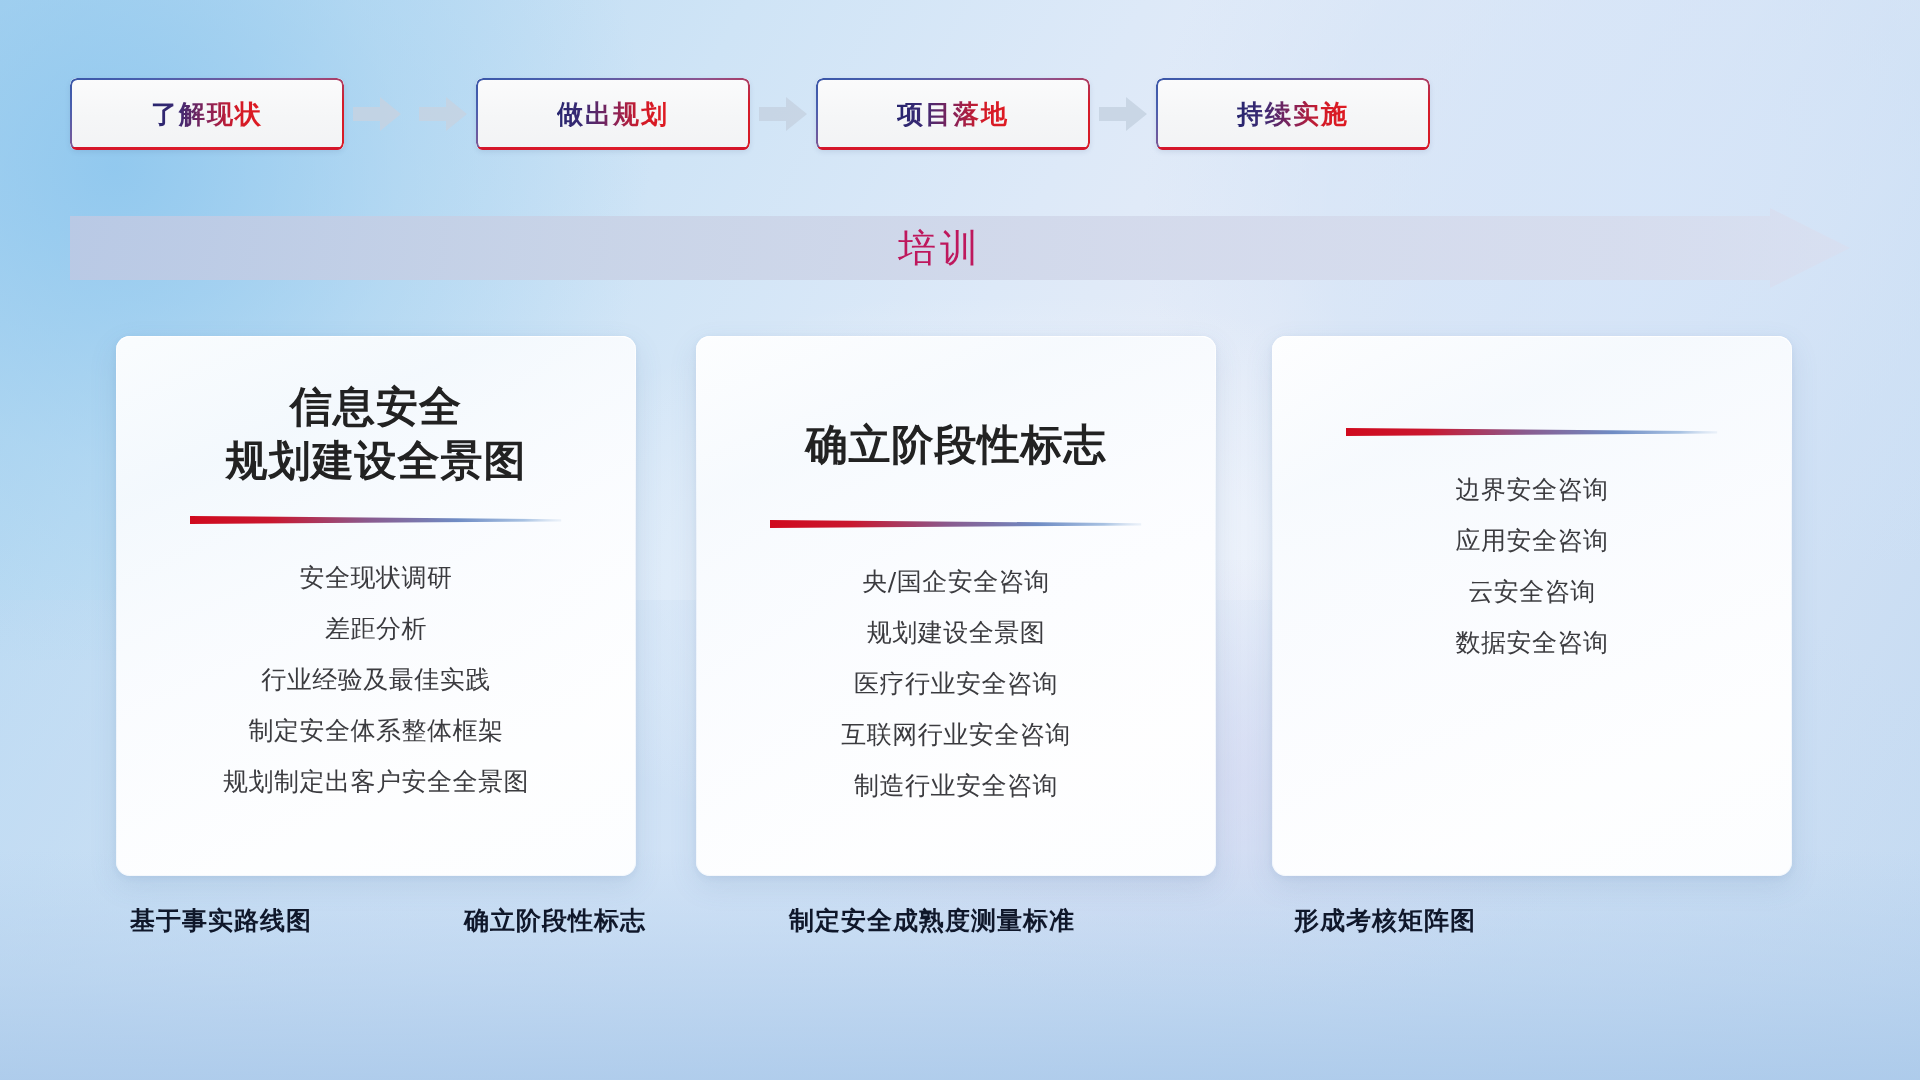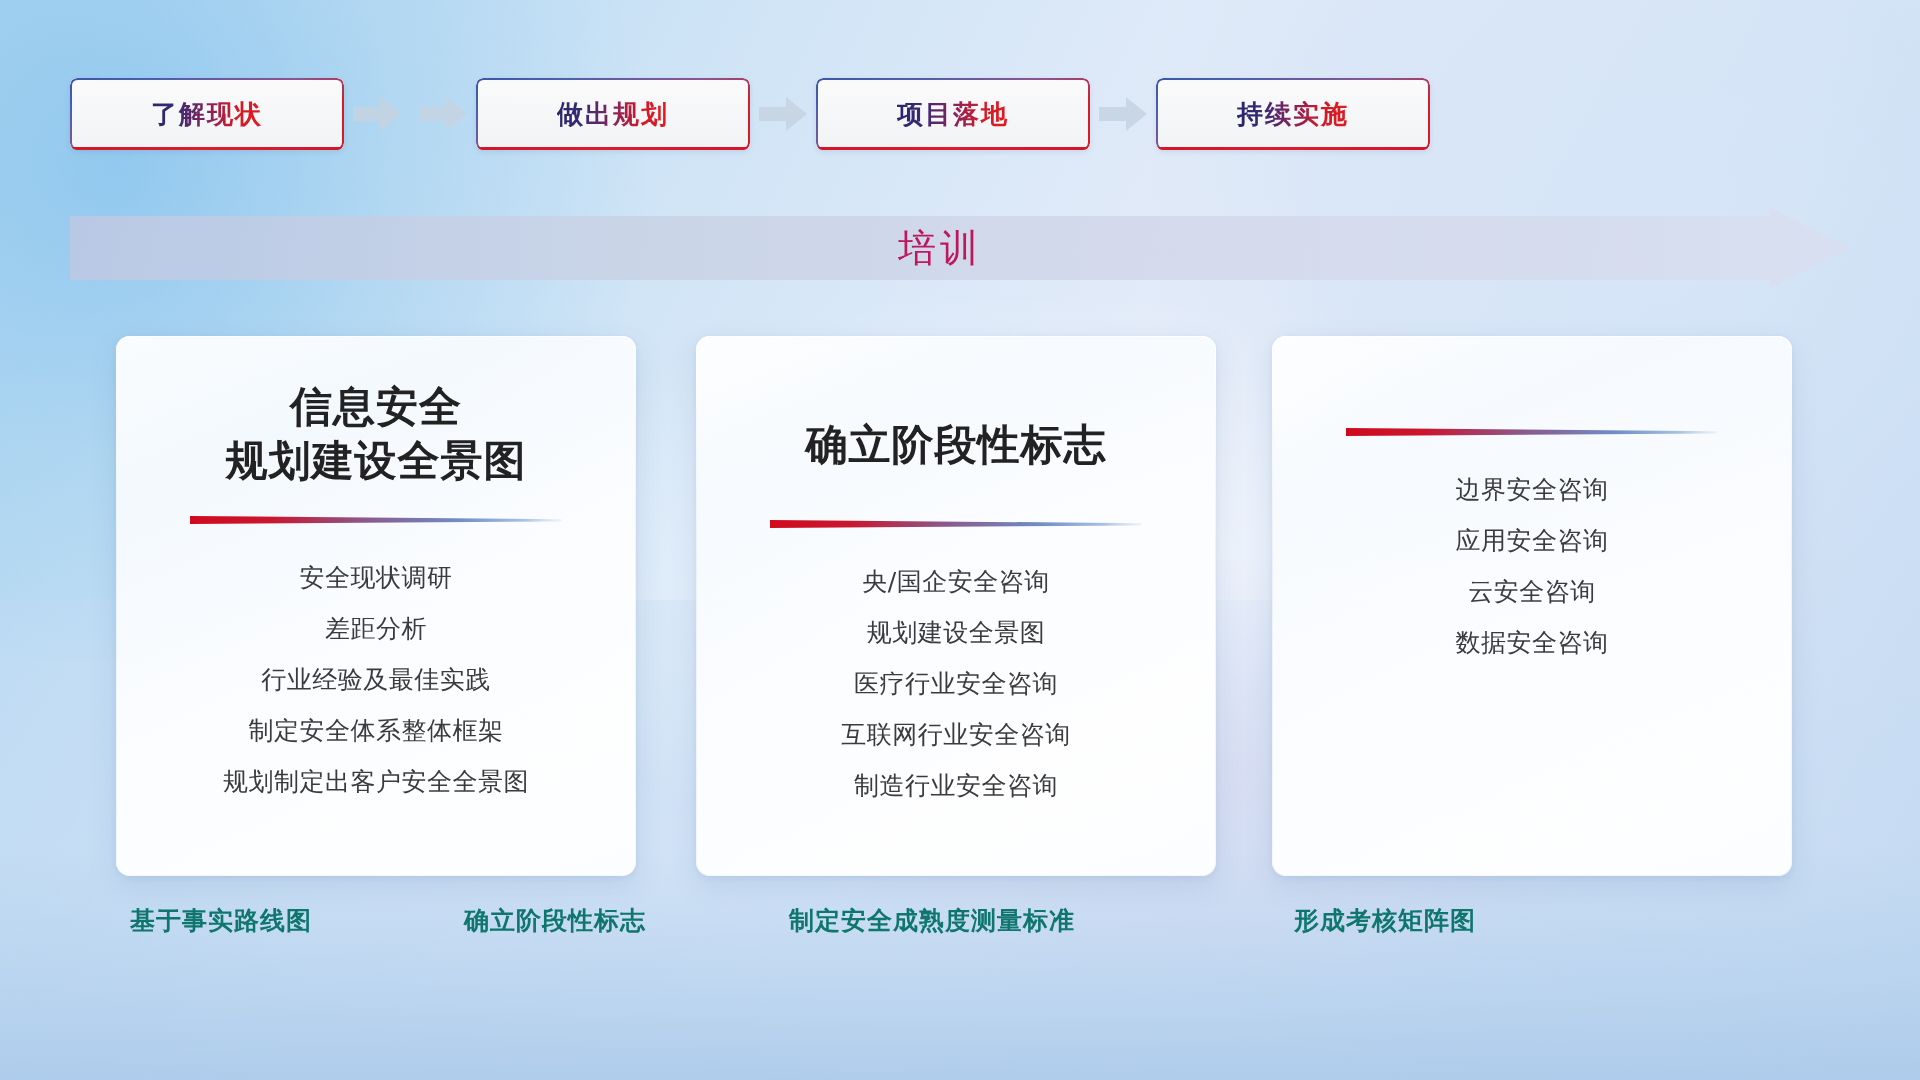--- a/index.html
+++ b/index.html
@@ -258,21 +258,21 @@
     left: 0;
     top: 908px;
     width: 1920px;
     height: 52px;
   }
   .footer-label {
     position: absolute;
     top: 0;
     font-size: 25px;
     font-weight: 700;
-    color: #0f766e;
+    color: #0f172a;
     letter-spacing: 1px;
     white-space: nowrap;
     line-height: 1;
     font-family: "DejaVu Sans", "Liberation Sans", sans-serif;
   }
 </style>
 </head>
 <body>
 
 <div id="stage">

